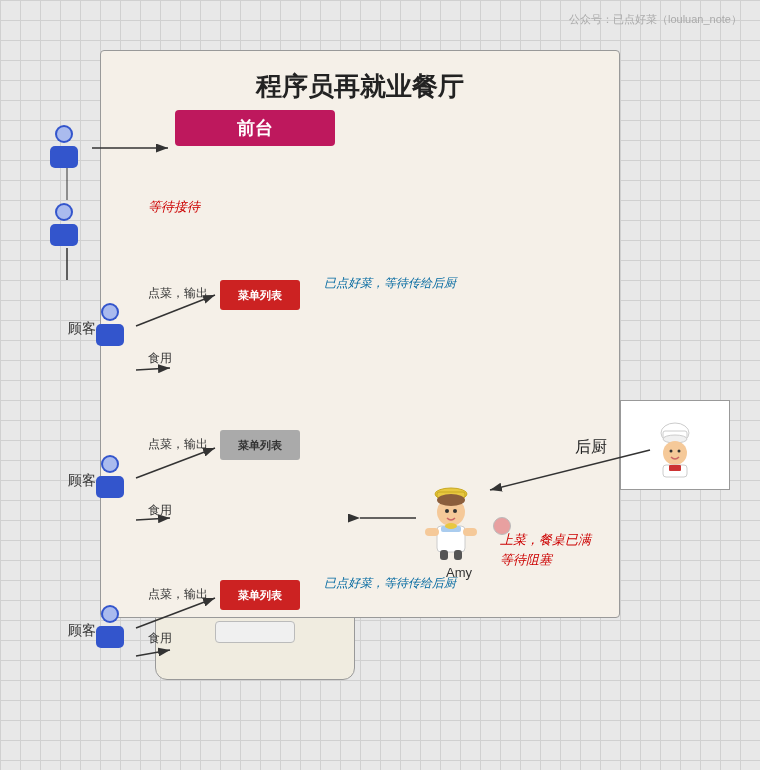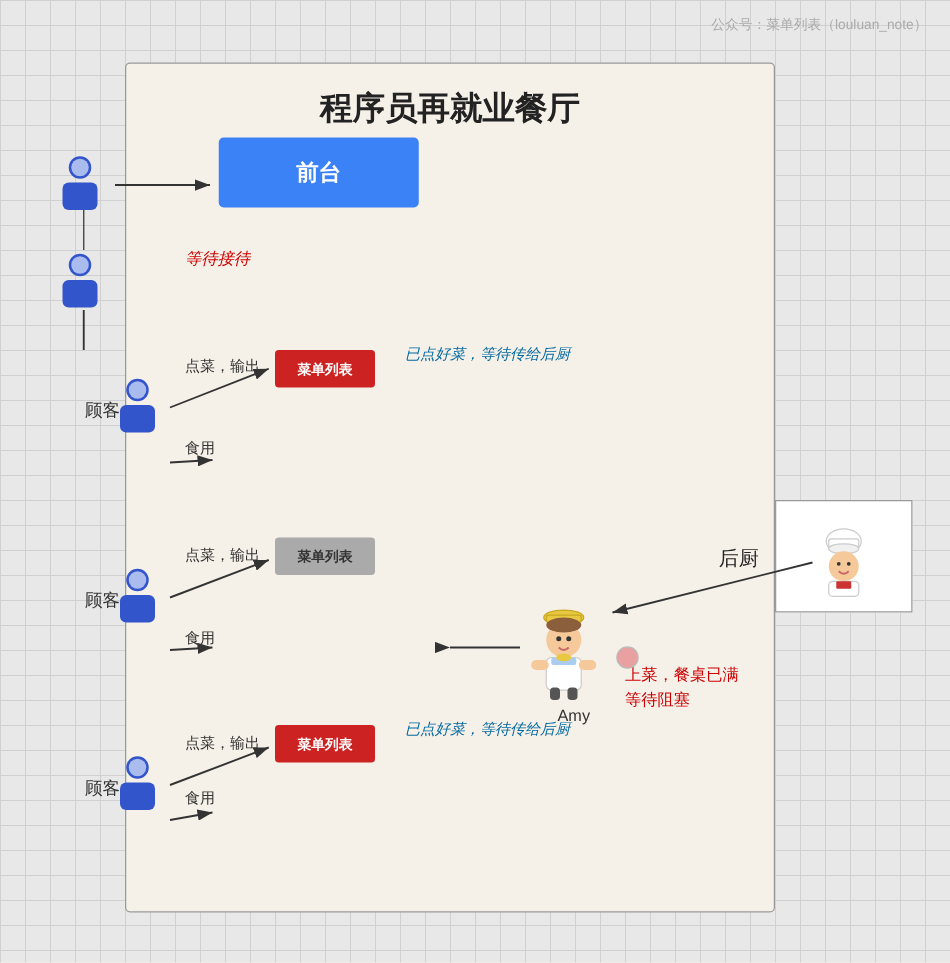--- a/index.html
+++ b/index.html
@@ -32,43 +32,43 @@
       color: #aaa;
       z-index: 10;
     }
 
     
     .main-box {
       position: absolute;
       top: 50px;
       left: 100px;
       width: 520px;
-      height: 680px;
+      height: 568px;
       background: #f5f0e8;
       border: 1.5px solid #999;
       border-radius: 4px;
       z-index: 2;
     }
 
     .main-title {
       text-align: center;
       font-size: 26px;
       font-weight: bold;
       color: #222;
       padding: 18px 0 10px;
     }
 
     
     .front-desk-btn {
       position: absolute;
       top: 110px;
       left: 175px;
       width: 160px;
-      height: 56px;
-      background: #3b82f6;
+      height: 36px;
+      background: #be185d;
       color: white;
       font-size: 18px;
       font-weight: bold;
       border: none;
       border-radius: 4px;
       display: flex;
       align-items: center;
       justify-content: center;
       z-index: 3;
     }
@@ -253,20 +253,21 @@
       z-index: 4;
       margin-left: 14px;
     }
 
     .serving-label {
       position: absolute;
       top: 530px;
       left: 500px;
       font-size: 13px;
       color: #cc0000;
+      font-style: italic;
       z-index: 4;
       line-height: 1.5;
     }
 
     
     .small-circle {
       position: absolute;
       width: 18px;
       height: 18px;
       border-radius: 50%;
@@ -277,21 +278,21 @@
       z-index: 4;
     }
   </style>
 </head>
 <body>
 
 <div class="main-box">
   <div class="main-title">程序员再就业餐厅</div>
 </div>
 
-<div class="watermark">公众号：菜单列表（louluan_note）</div>
+<div class="watermark">公众号：已点好菜（louluan_note）</div>
 
 <div class="front-desk-btn">前台</div>
 
 <div class="waiting-label">等待接待</div>
 
 <div class="customer-icon" style="top:122px; left:42px;">
   <svg class="person-svg" viewBox="0 0 44 50" xmlns="http://www.w3.org/2000/svg">
     <circle cx="22" cy="12" r="9" fill="#3355cc"></circle>
     <rect x="8" y="24" width="28" height="22" rx="5" fill="#3355cc"></rect>
     <circle cx="22" cy="12" r="7" fill="#aabbee"></circle>

